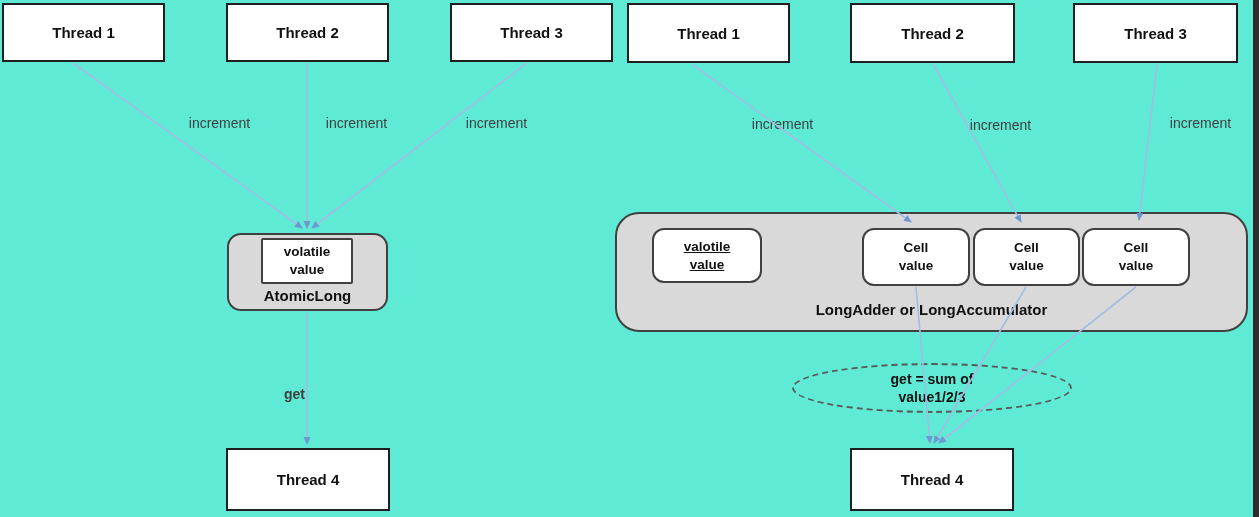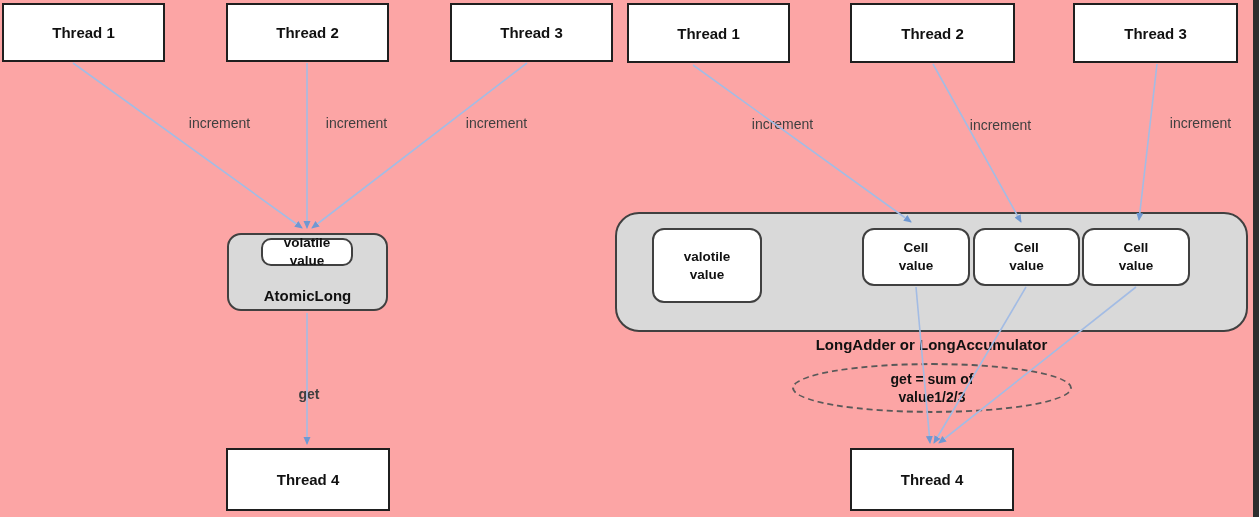--- a/index.html
+++ b/index.html
@@ -1,18 +1,18 @@
 <!DOCTYPE html>
 <html><head>
 <meta charset="utf-8">
 <style>
   html,body{margin:0;padding:0;background:#ffffff;}
   #canvas{
     position:relative;width:1259px;height:517px;overflow:hidden;
-    font-family:"Liberation Sans", sans-serif;background:#fca5a5;
+    font-family:"Liberation Sans", sans-serif;background:#5eead4;
   }
   .thread-box{
     position:absolute;background:#ffffff;border:2px solid #1f1f1f;
     box-sizing:border-box;display:flex;align-items:center;justify-content:center;
     font-weight:bold;font-size:15px;color:#111111;z-index:1;
   }
   .gray-container{
     position:absolute;background:#d9d9d9;border:2px solid #404040;
     box-sizing:border-box;z-index:1;
   }
@@ -25,21 +25,21 @@
   .container-label{
     position:absolute;font-weight:bold;font-size:15px;color:#111111;
     text-align:center;z-index:2;
   }
   .edge-label{
     position:absolute;font-size:14px;color:#3f3f3f;text-align:center;
     width:75px;z-index:1;margin-left:45px;
   }
   .get-label{
     position:absolute;font-weight:bold;font-size:14px;color:#3f3f3f;
-    text-align:center;z-index:1;
+    text-align:left;z-index:1;
   }
   .sum-ellipse{
     position:absolute;left:792px;top:363px;width:280px;height:50px;
     border:2px dashed #595959;border-radius:50%;box-sizing:border-box;
     display:flex;flex-direction:column;align-items:center;justify-content:center;
     font-weight:bold;font-size:14px;line-height:1.3;color:#111111;
     text-align:center;z-index:1;background:transparent;
   }
   #arrow-layer{
     position:absolute;left:0;top:0;width:1259px;height:517px;
@@ -57,56 +57,56 @@
 
   <div class="thread-box" style="left:2px;top:3px;width:163px;height:59px;">Thread 1</div>
   <div class="thread-box" style="left:226px;top:3px;width:163px;height:59px;">Thread 2</div>
   <div class="thread-box" style="left:450px;top:3px;width:163px;height:59px;">Thread 3</div>
 
   <div class="edge-label" style="left:137px;top:115px;">increment</div>
   <div class="edge-label" style="left:274px;top:115px;">increment</div>
   <div class="edge-label" style="left:414px;top:115px;">increment</div>
 
   <div class="gray-container" style="left:227px;top:233px;width:161px;height:78px;border-radius:14px;"></div>
-  <div class="inner-box" style="left:261px;top:238px;width:92px;height:28px;border-radius:10px;">
+  <div class="inner-box" style="left:261px;top:238px;width:92px;height:46px;border-radius:2px;">
     <span>volatile</span>
     <span>value</span>
   </div>
   <div class="container-label" style="left:227px;top:287px;width:161px;">AtomicLong</div>
 
   <div class="get-label" style="left:284px;top:386px;width:50px;">get</div>
 
   <div class="thread-box" style="left:226px;top:448px;width:164px;height:63px;">Thread 4</div>
 
   <div class="thread-box" style="left:627px;top:3px;width:163px;height:60px;">Thread 1</div>
   <div class="thread-box" style="left:850px;top:3px;width:165px;height:60px;">Thread 2</div>
   <div class="thread-box" style="left:1073px;top:3px;width:165px;height:60px;">Thread 3</div>
 
   <div class="edge-label" style="left:700px;top:116px;">increment</div>
   <div class="edge-label" style="left:918px;top:117px;">increment</div>
   <div class="edge-label" style="left:1118px;top:115px;">increment</div>
 
   <div class="gray-container" style="left:615px;top:212px;width:633px;height:120px;border-radius:24px;"></div>
-  <div class="inner-box" style="left:652px;top:228px;width:110px;height:75px;">
+  <div class="inner-box" style="left:652px;top:228px;width:110px;height:55px;text-decoration:underline;">
     <span>valotile</span>
     <span>value</span>
   </div>
   <div class="inner-box" style="left:862px;top:228px;width:108px;height:58px;">
     <span>Cell</span>
     <span>value</span>
   </div>
   <div class="inner-box" style="left:973px;top:228px;width:107px;height:58px;">
     <span>Cell</span>
     <span>value</span>
   </div>
   <div class="inner-box" style="left:1082px;top:228px;width:108px;height:58px;">
     <span>Cell</span>
     <span>value</span>
   </div>
-  <div class="container-label" style="left:615px;top:301px;width:633px;margin-top:35px;">LongAdder or LongAccumulator</div>
+  <div class="container-label" style="left:615px;top:301px;width:633px;">LongAdder or LongAccumulator</div>
 
   <div class="sum-ellipse">
     <span>get = sum of</span>
     <span>value1/2/3</span>
   </div>
 
   <div class="thread-box" style="left:850px;top:448px;width:164px;height:63px;">Thread 4</div>
 
   <svg id="arrow-layer" viewBox="0 0 1259 517" xmlns="http://www.w3.org/2000/svg">
     <defs>

